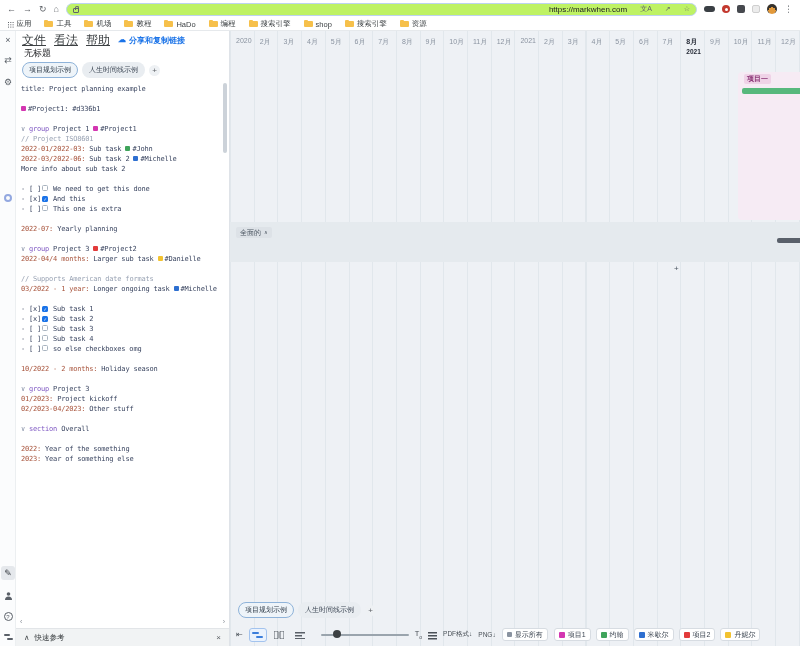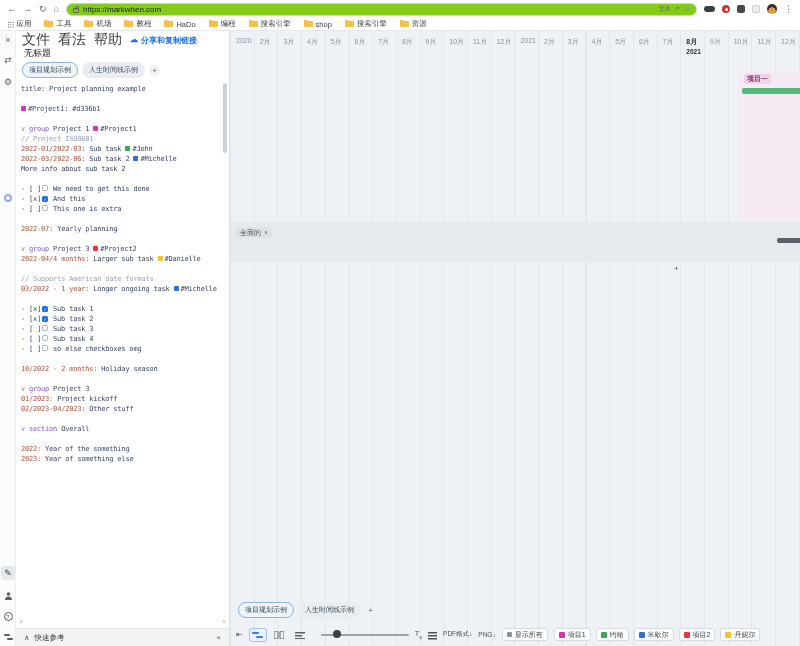--- a/index.html
+++ b/index.html
@@ -2,22 +2,22 @@
 <html><head>
 <meta charset="utf-8">
 <style>
   *{margin:0;padding:0;box-sizing:border-box;}
   html,body{width:800px;height:646px;overflow:hidden;background:#fff;
     font-family:"Liberation Sans",sans-serif;-webkit-font-smoothing:antialiased;}
   
   .nav{position:absolute;left:0;top:0;width:800px;height:18px;background:#fff;
     display:flex;align-items:center;gap:7px;padding:0 7px;}
   .navic{font-size:9px;color:#5f6368;line-height:1;cursor:default;}
-  .urlpill{flex:1;height:13px;border:1px solid #bdd3f0;border-radius:7px;background:#84cc16;
-    display:flex;align-items:center;gap:4px;padding:0 6px;}
+  .urlpill{flex:1;height:13px;border:1px solid #bdd3f0;border-radius:7px;background:#bef264;
+    display:flex;align-items:center;gap:13px;padding:0 6px;text-align:right;}
   .lock{width:6px;height:5px;border:1px solid #5f6368;border-radius:1px;position:relative;margin-top:2px;}
   .lock::before{content:"";position:absolute;left:1px;top:-3px;width:2px;height:3px;
     border:1px solid #5f6368;border-bottom:none;border-radius:2px 2px 0 0;}
   .url{font-size:8px;color:#202124;flex:1;}
   .pillic{font-size:7px;color:#5f6368;}
   .ext1{width:11px;height:6px;border-radius:3px;background:#3a3f44;}
   .ext2{width:8px;height:8px;border-radius:50%;background:#c3392f;position:relative;}
   .ext2::after{content:"";position:absolute;left:2.5px;top:2.5px;width:3px;height:3px;border-radius:50%;background:#fff;}
   .ext3{width:8px;height:8px;border-radius:2px;background:#46494e;}
   .ext4{width:8px;height:8px;border-radius:2px;background:#ececec;border:1px solid #cfcfcf;}
@@ -36,21 +36,21 @@
   .leftstrip{position:absolute;left:0;top:31px;width:16px;height:615px;background:#fbfcfd;
     border-right:1px solid #eceff1;display:flex;flex-direction:column;align-items:center;}
   .strip-ic{font-size:9px;color:#5a6068;line-height:1;position:absolute;left:0;width:16px;text-align:center;}
   .ring{position:absolute;left:4px;width:8px;height:8px;border:2px solid #93a8e0;border-radius:50%;}
   .strip-active{position:absolute;left:1px;width:14px;height:14px;background:#e5e8ec;border-radius:3px;
     text-align:center;line-height:14px;font-size:9px;color:#30353b;}
   
   .editor{position:absolute;left:16px;top:31px;width:214px;height:615px;background:#fff;
     border-right:1px solid #dfe3e8;}
   .menubar{position:absolute;left:6px;top:3px;height:12px;display:flex;align-items:center;gap:8px;}
-  .menu-item{font-size:14px;color:#3c4043;cursor:default;}
+  .menu-item{font-size:12px;color:#3c4043;cursor:default;text-decoration:underline;}
   .share{display:flex;align-items:center;gap:3px;font-size:8px;color:#1a73e8;font-weight:bold;}
   .share .cl{font-size:8px;}
   .doc-title{position:absolute;left:8px;top:16px;font-size:9px;color:#202124;display:flex;gap:4px;align-items:center;flex-direction:column;}
   .doc-title .st{font-size:7px;color:#9aa0a6;}
   .tabsrow{position:absolute;left:6px;top:31px;display:flex;gap:4px;align-items:center;}
   .wtab{font-size:7px;color:#3c4654;background:#e9edf1;border:1px solid transparent;
     border-radius:8px;padding:2px 6px;white-space:nowrap;}
   .wtab.sel{background:#eef4f9;border-color:#8fb3d9;color:#2f3b48;}
   .wtab-add{font-size:8px;color:#5f6368;background:#eef1f4;border-radius:50%;width:11px;height:11px;
     text-align:center;line-height:11px;}

